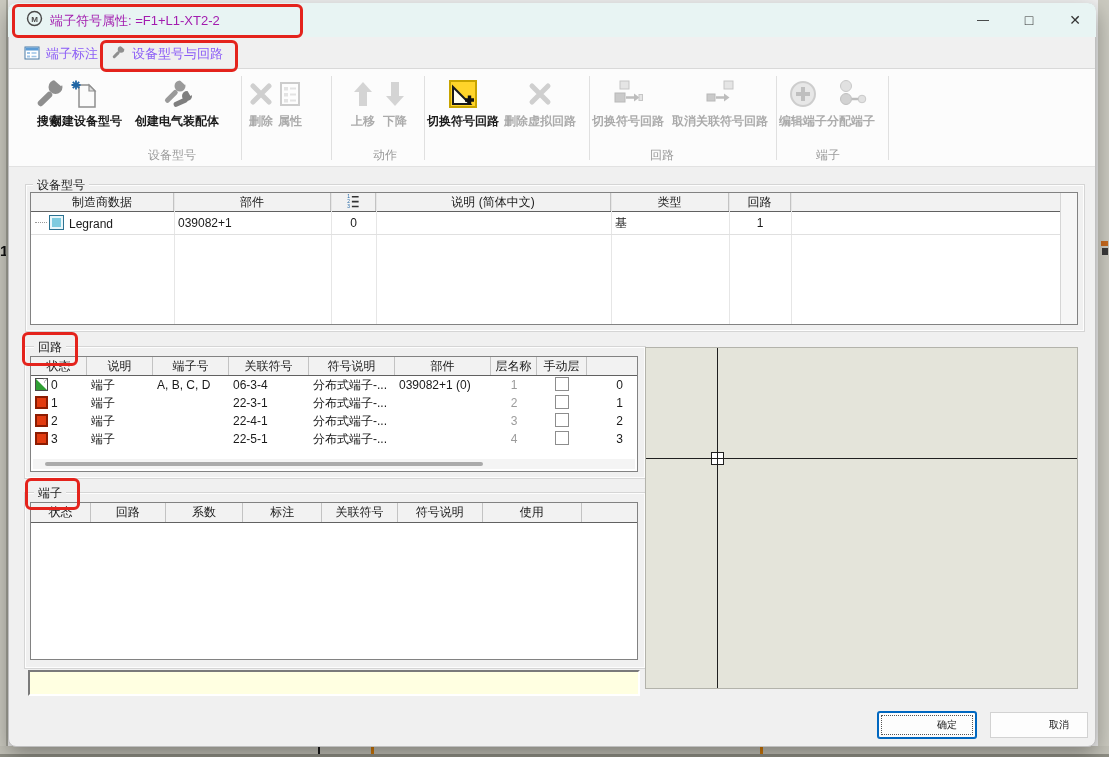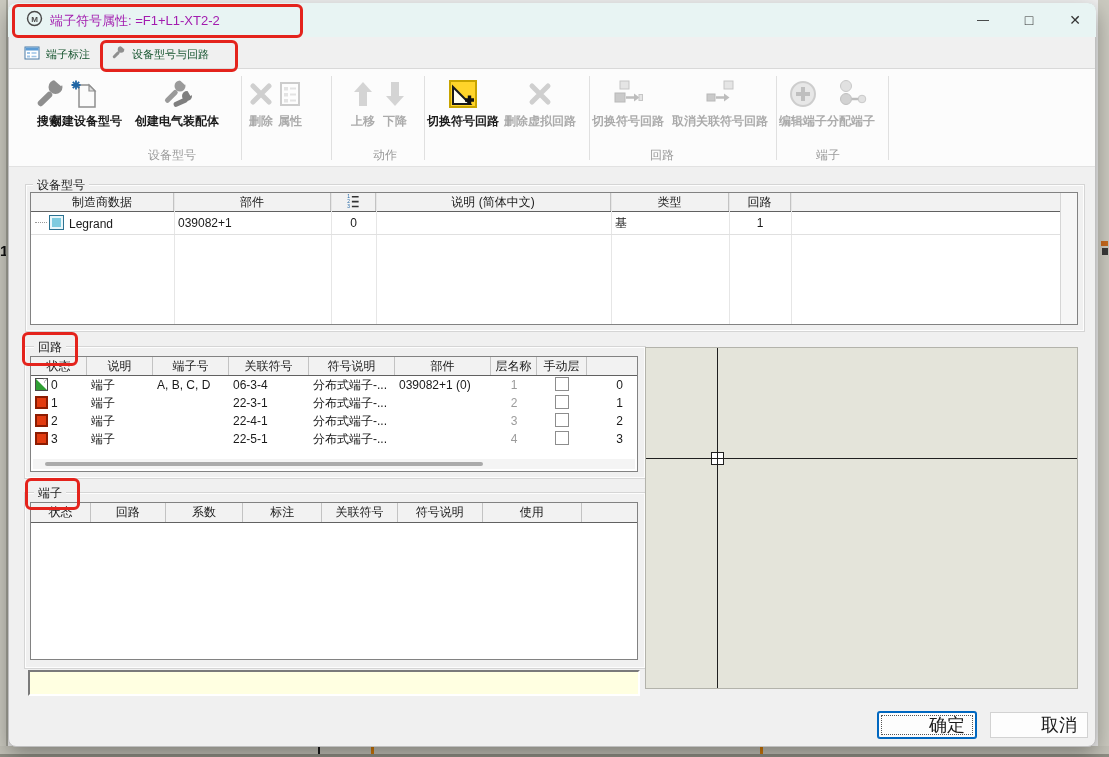--- a/index.html
+++ b/index.html
@@ -22,21 +22,21 @@
   .dialog{left:8px;top:3px;width:1088px;height:744px;background:#f0f0f0;border-radius:8px;
           box-shadow:0 8px 22px rgba(0,0,0,.35);border:1px solid #bfbfbf;box-sizing:border-box;}
   .titlebar{left:8px;top:3px;width:1088px;height:34px;background:#e8f4f3;border-radius:8px 8px 0 0;}
   .app-logo{left:26px;top:10px;width:17px;height:17px;}
   .title-text{left:50px;top:12px;font-size:13px;color:#a21caf;white-space:nowrap;}
   .winbtn{top:3px;width:46px;height:34px;display:flex;align-items:center;justify-content:center;
           font-size:14px;color:#333;}
   .win-min{left:960px;}.win-max{left:1006px;}.win-close{left:1052px;border-radius:0 8px 0 0;}
   
   .tabrow-border{left:9px;top:68px;width:1086px;height:1px;background:#d9d9d9;}
-  .tab{top:42px;height:24px;display:flex;align-items:center;gap:6px;font-size:11px;color:#14532d;}
+  .tab{top:42px;height:24px;display:flex;align-items:center;gap:6px;font-size:13px;color:#8b5cf6;}
   .tab1{left:24px;} .tab2{left:110px;}
   
   .ribbon{left:9px;top:69px;width:1086px;height:97px;background:#fcfcfc;border-bottom:1px solid #e2e2e2;}
   .rbtn{top:74px;height:76px;display:flex;flex-direction:column;align-items:center;font-weight:bold;}
   .rbtn .ric{width:32px;height:32px;margin-top:4px;}
   .rbtn .rlab{margin-top:3px;font-size:12px;white-space:nowrap;}
   .rbtn.disabled .rlab{color:#ababab;}
   .rbtn.disabled .ric{opacity:.55;}
   .rsep{top:76px;width:1px;height:84px;background:#e0e0e0;}
   .rgroup{top:147px;height:14px;font-size:12px;color:#9a9a9a;text-align:center;white-space:nowrap;}
@@ -74,21 +74,21 @@
   .msgstrip{left:28px;top:670px;width:612px;height:26px;background:#ffffe1;border:2px solid;
             border-color:#7a7a7a #ffffff #ffffff #7a7a7a;box-sizing:border-box;}
   
   .preview{left:645px;top:347px;width:433px;height:342px;background:#e4e4da;border:1px solid #b3b3ab;box-sizing:border-box;overflow:hidden;}
   .ph-line{position:absolute;left:0;top:110px;width:433px;height:1px;background:#1f1f1f;}
   .pv-line{position:absolute;left:71px;top:0;width:1px;height:342px;background:#1f1f1f;}
   .xsym{position:absolute;left:65px;top:104px;width:13px;height:13px;background:#fff;border:1px solid #1f1f1f;box-sizing:border-box;}
   .xsym::before{content:"";position:absolute;left:5px;top:0;width:1px;height:11px;background:#1f1f1f;}
   .xsym::after{content:"";position:absolute;left:0;top:5px;width:11px;height:1px;background:#1f1f1f;}
   
-  .btn{height:26px;display:flex;align-items:center;justify-content:center;font-size:18px;background:#fdfdfd;box-sizing:border-box;padding-left:40px;}
+  .btn{height:26px;display:flex;align-items:center;justify-content:center;font-size:10px;background:#fdfdfd;box-sizing:border-box;padding-left:40px;}
   .btn-ok{left:878px;top:712px;width:98px;border:1px solid #0067c0;box-shadow:0 0 0 1px #0067c0;outline:1px dotted #555;outline-offset:-4px;border-radius:2px;}
   .btn-cancel{left:990px;top:712px;width:98px;border:1px solid #d2d2d2;border-radius:0;}
   
   .anno{border:3px solid #e4231c;border-radius:6px;background:transparent;pointer-events:none;}
 </style>
 </head>
 <body>
 
 <div class="screen">
 

